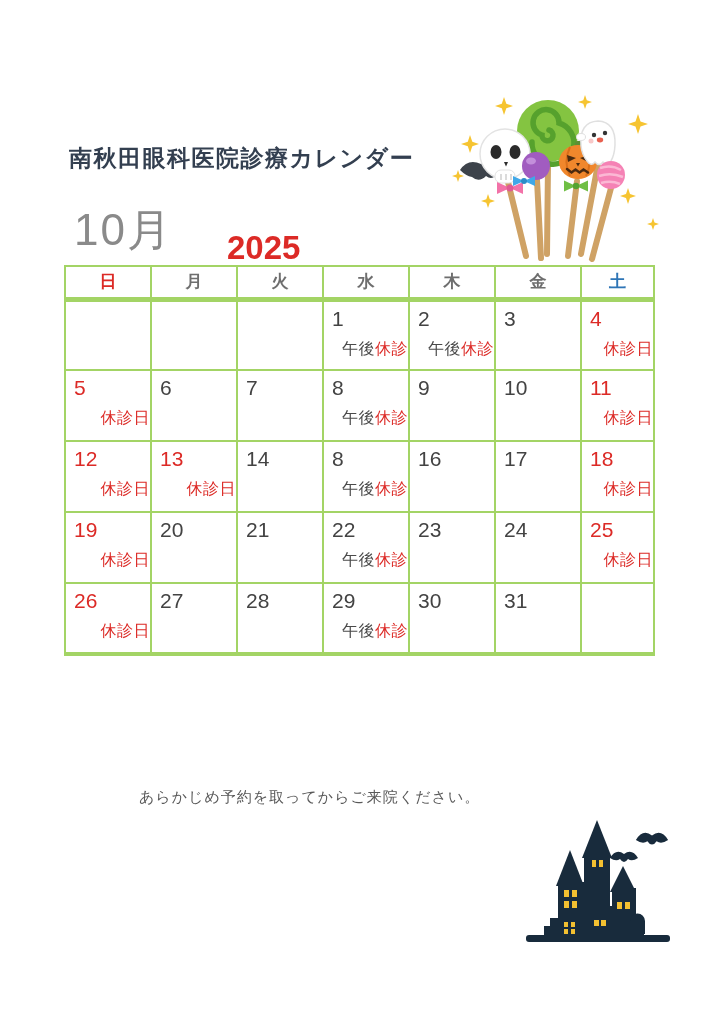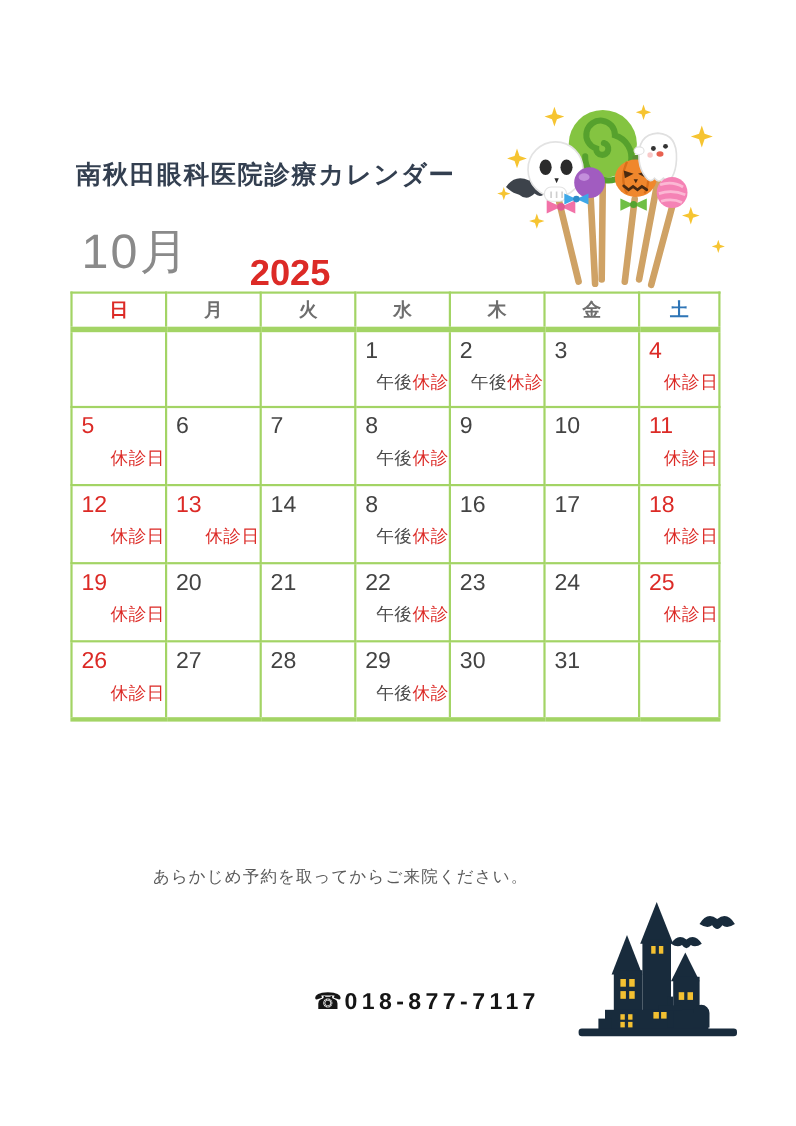--- a/index.html
+++ b/index.html
@@ -267,23 +267,20 @@
           <td>
             <div class="daynum">31</div>
           </td>
           <td></td>
         </tr>
       </tbody>
   </table>
 
   <div class="note-line2">あらかじめ予約を取ってからご来院ください。</div>
 
-  <div class="phone">
-    <span class="ph-icon">☎</span><span>018-877-7117</span>
-  </div>
 
   <svg class="castle-art" width="180" height="145" viewBox="0 0 180 145">
     <g>
       <path d="M44,20 a17,17 0 1 0 0,34 a14,14 0 1 1 0,-34 z" fill="#f3c031"></path>
     </g>
     <g fill="#182b3c">
       <polygon points="74,42 89,4 104,42"></polygon>
       <rect x="76" y="38" width="26" height="82"></rect>
       <polygon points="48,70 62,34 76,70"></polygon>
       <rect x="50" y="66" width="26" height="54"></rect>

